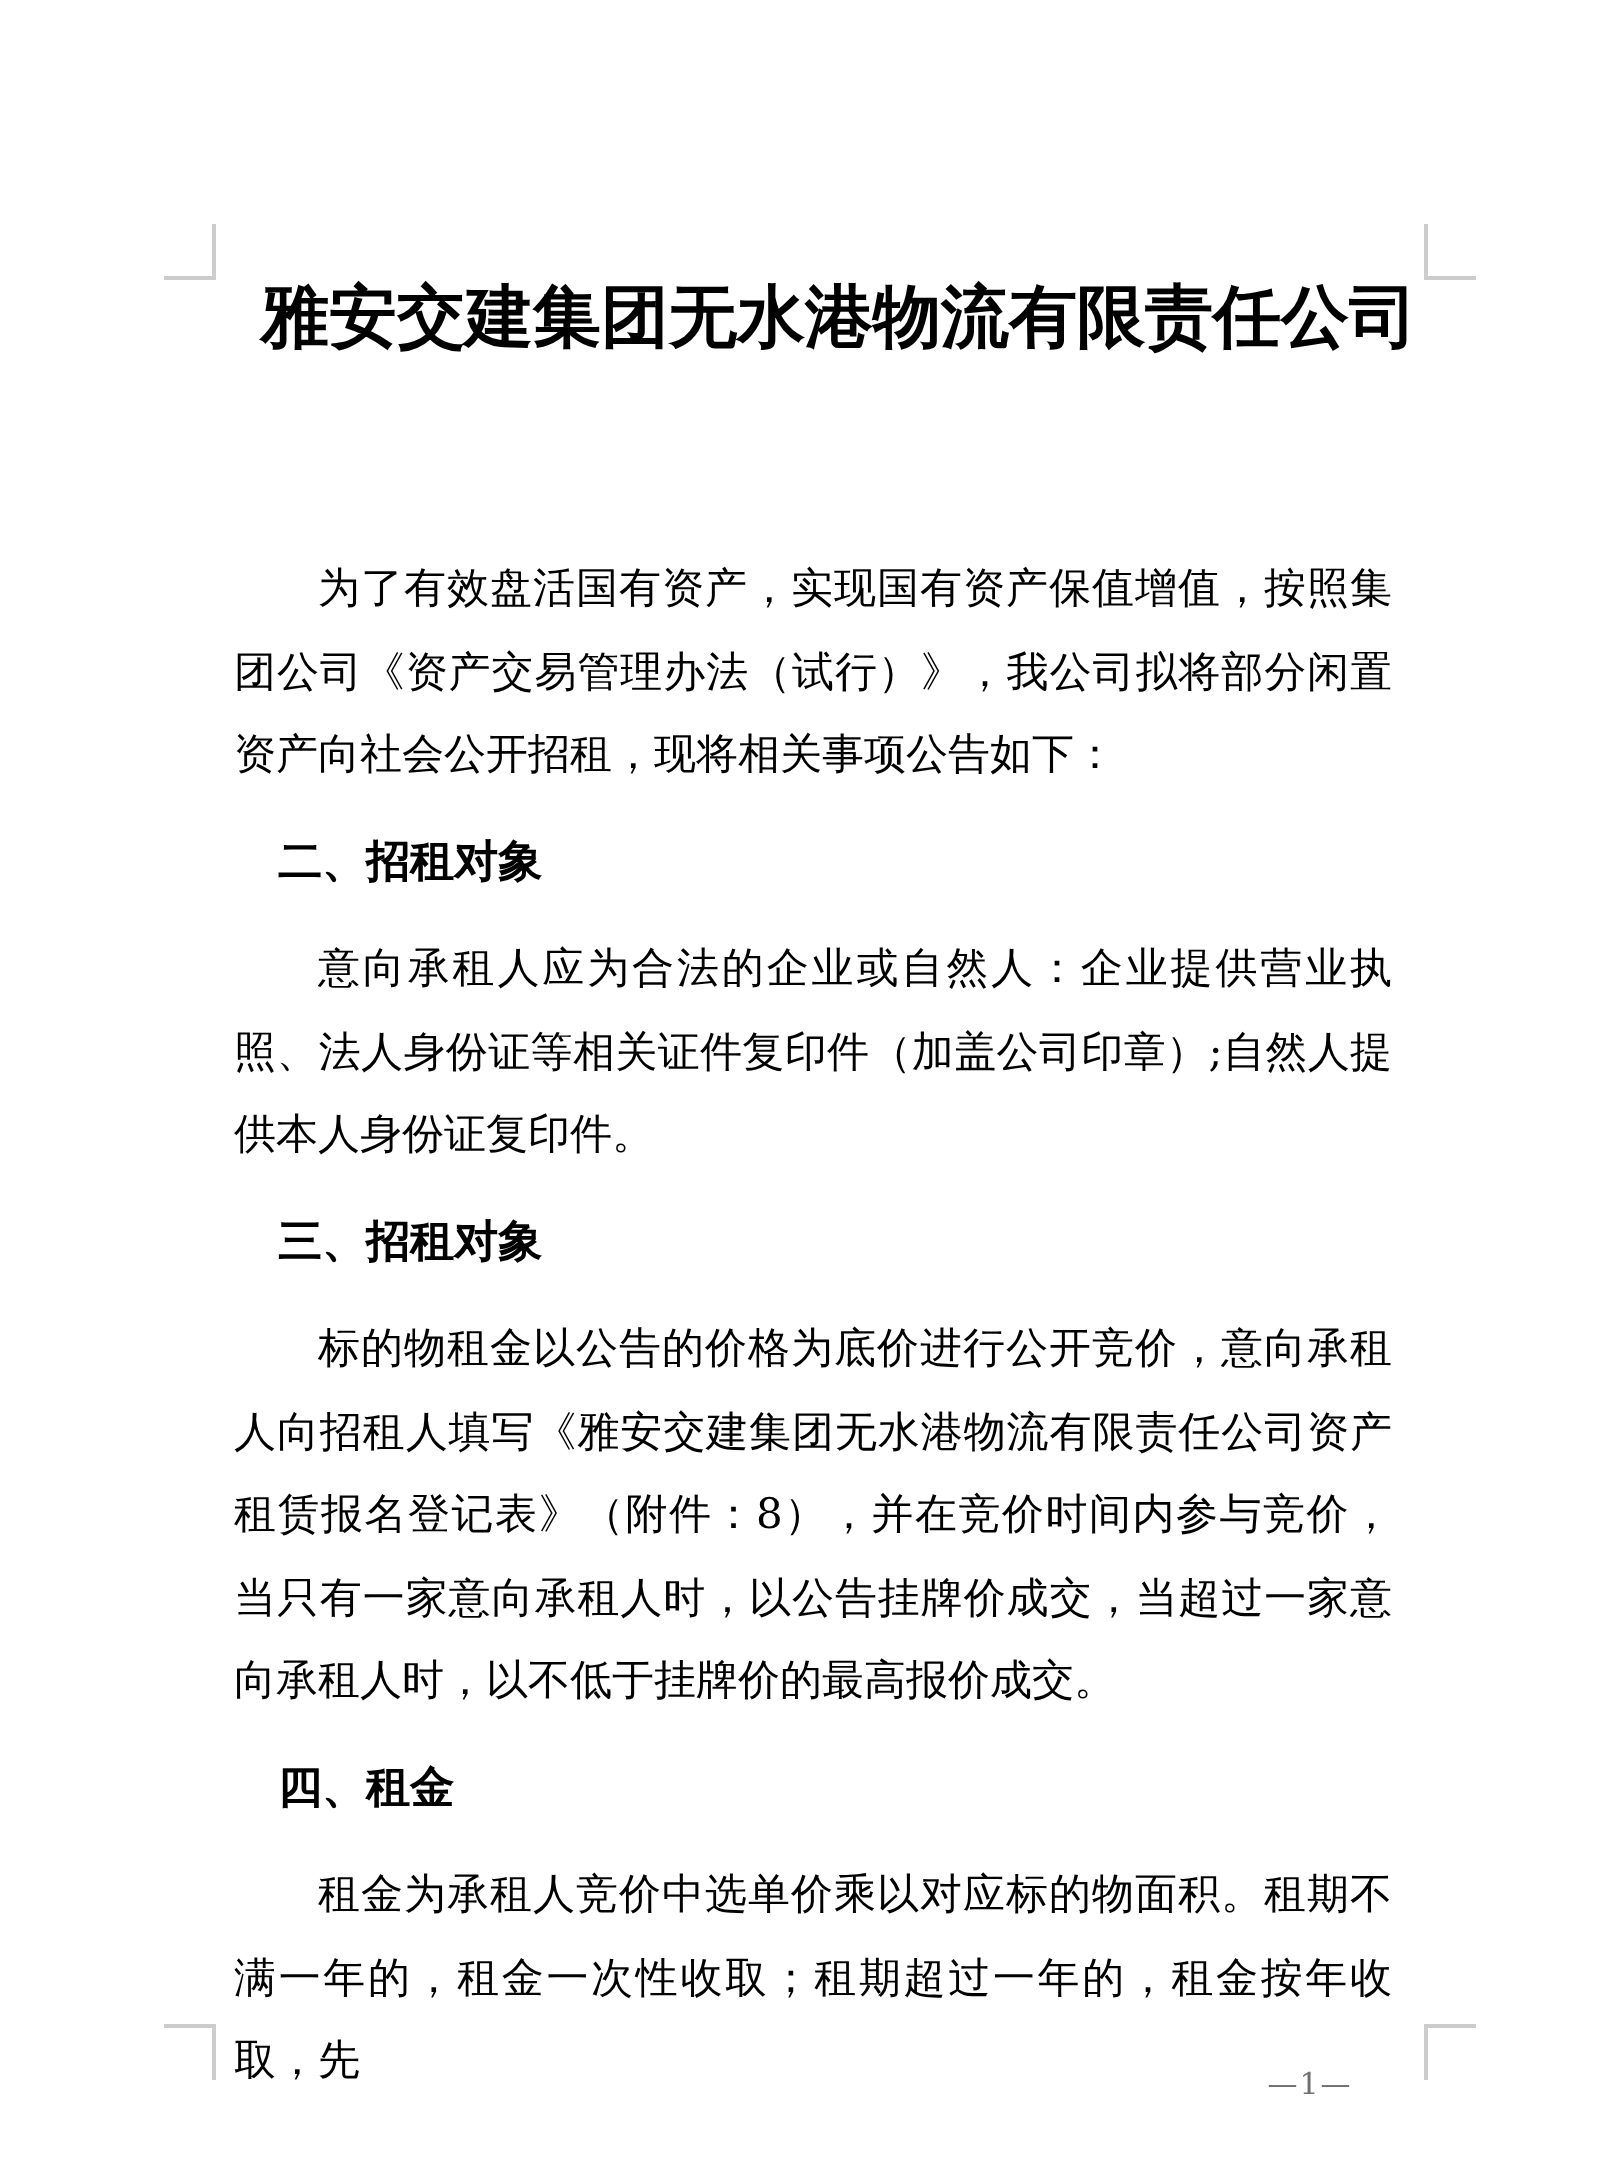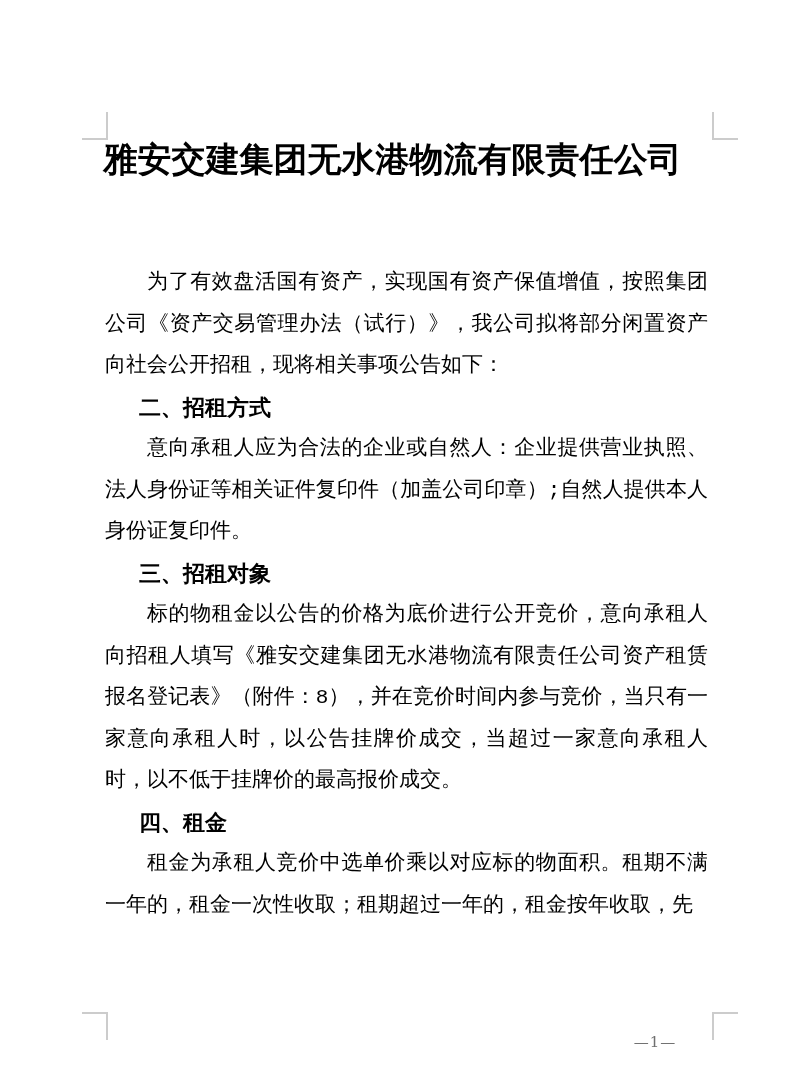--- a/index.html
+++ b/index.html
@@ -23,21 +23,21 @@
     height: 28px;
     box-sizing: border-box;
   }
   .mark.tl { left: 82px;  top: 112px;  border-right: 2px solid #cccccc; border-bottom: 2px solid #cccccc; }
   .mark.tr { left: 712px; top: 112px;  border-left: 2px solid #cccccc;  border-bottom: 2px solid #cccccc; }
   .mark.bl { left: 82px;  top: 1012px; border-right: 2px solid #cccccc; border-top: 2px solid #cccccc; }
   .mark.br { left: 712px; top: 1012px; border-left: 2px solid #cccccc;  border-top: 2px solid #cccccc; }
 
   .doc-title {
     position: absolute;
-    left: 91px;
+    left: 118px;
     top: 131px;
     width: 603px;
     text-align: center;
   }
   .doc-title .title-line {
     font-family: "DejaVu Serif", "Liberation Serif", serif;
     font-weight: bold;
     font-size: 34px;
     line-height: 57px;
     letter-spacing: 0px;
@@ -48,23 +48,22 @@
     position: absolute;
     left: 105px;
     top: 262px;
     width: 603px;
     font-size: 21px;
     line-height: 41.5px;
     text-align: justify;
     text-justify: inter-ideograph;
   }
   .content p {
-    margin: 0;
+    margin: 12px;
     text-indent: 2em;
-    font-family: Liberation Mono, monospace;
   }
   .content p.no-indent {
     text-indent: 0.3em;
   }
   .content .section-heading {
     margin: 0;
     font-family: "DejaVu Sans", "Liberation Sans", sans-serif;
     font-weight: bold;
     font-size: 22px;
     line-height: 41.5px;
@@ -95,21 +94,21 @@
   <div class="mark br"></div>
 
   <div class="doc-title">
     <div class="title-line">雅安交建集团无水港物流有限责任公司</div>
   </div>
 
   <div class="content">
     <p>为了有效盘活国有资产，实现国有资产保值增值，按照集团公司《资产交易管理办法（试行）》，我公司拟将部分闲置资产向社会公开招租，现将相关事项公告如下：</p>
 
 
-    <h2 class="section-heading">二、招租方式</h2>
+    <h2 class="section-heading">二、招租对象</h2>
     <p>意向承租人应为合法的企业或自然人：企业提供营业执照、法人身份证等相关证件复印件（加盖公司印章）;自然人提供本人身份证复印件。</p>
 
     <h2 class="section-heading">三、招租对象</h2>
     <p>标的物租金以公告的价格为底价进行公开竞价，意向承租人向招租人填写《雅安交建集团无水港物流有限责任公司资产租赁报名登记表》（附件：8），并在竞价时间内参与竞价，当只有一家意向承租人时，以公告挂牌价成交，当超过一家意向承租人时，以不低于挂牌价的最高报价成交。</p>
 
     <h2 class="section-heading">四、租金</h2>
     <p>租金为承租人竞价中选单价乘以对应标的物面积。租期不满一年的，租金一次性收取；租期超过一年的，租金按年收取，先</p>
   </div>
 
   <div class="page-number">—1—</div>

